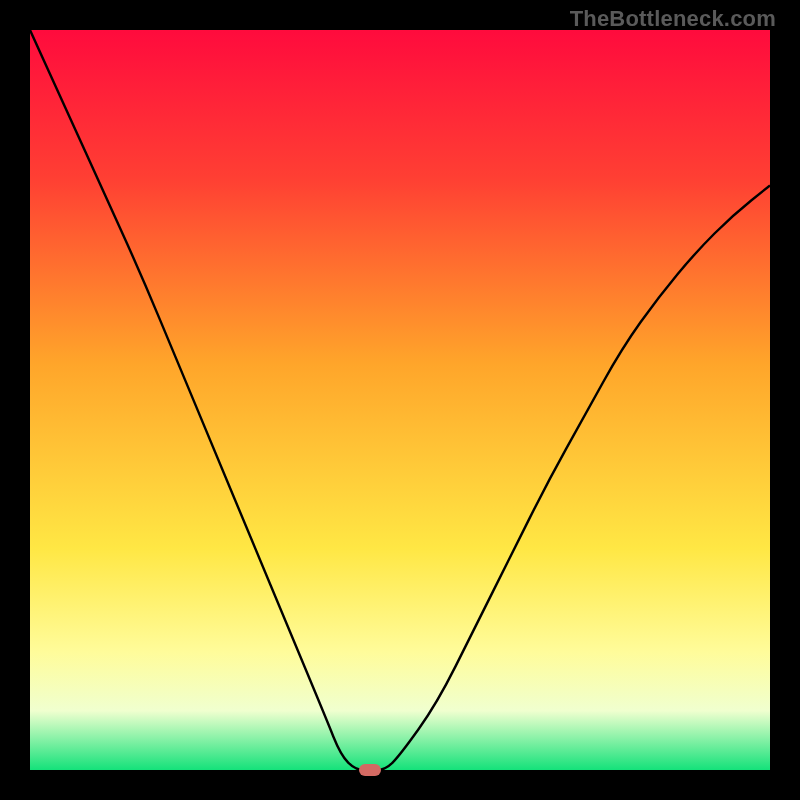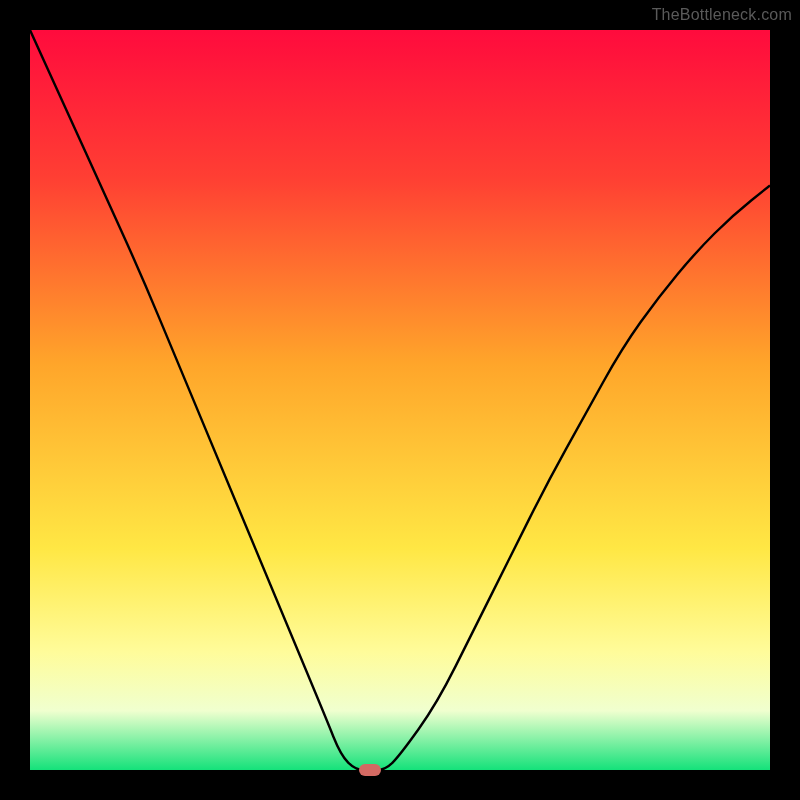--- a/index.html
+++ b/index.html
@@ -34,24 +34,24 @@
   .curve-svg {
     position: absolute;
     left: 0;
     top: 0;
     width: 100%;
     height: 100%;
   }
   .watermark {
     position: absolute;
     top: 6px;
-    right: 8px;
+    right: 24px;
     color: #5a5a5a;
-    font-size: 16px;
-    font-weight: 400;
+    font-size: 22px;
+    font-weight: 700;
     letter-spacing: 0.2px;
   }
   .marker {
     position: absolute;
     width: 22px;
     height: 12px;
     border-radius: 6px;
     transform: translate(-50%, -50%);
   }
 </style>

